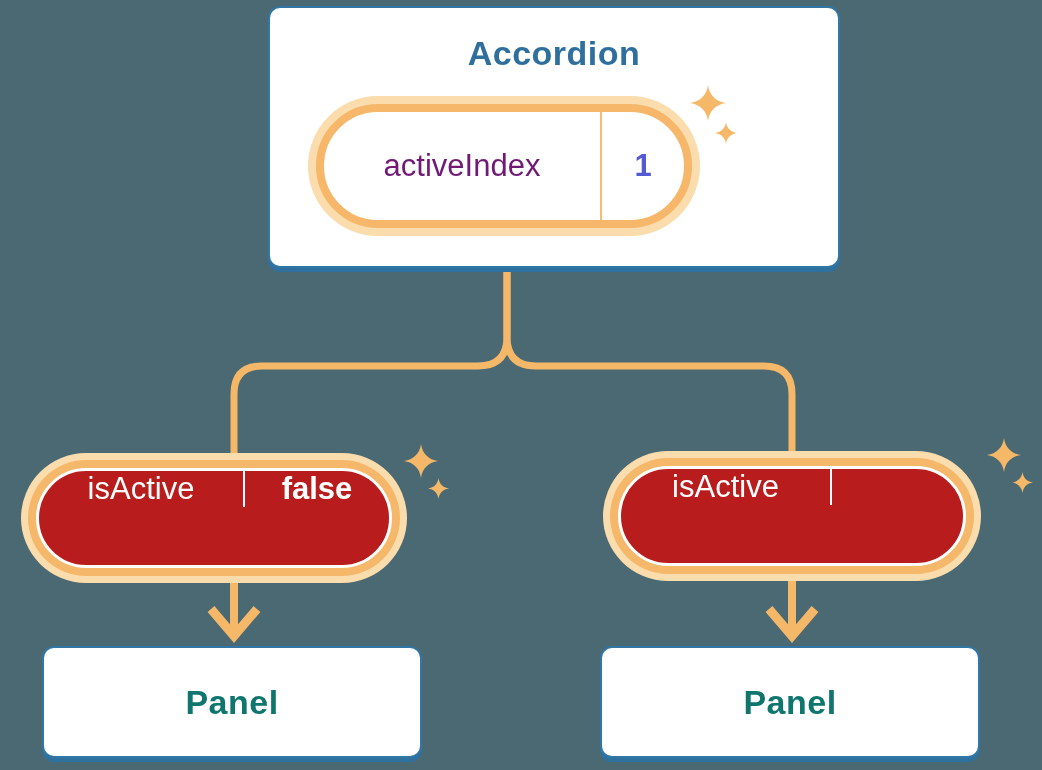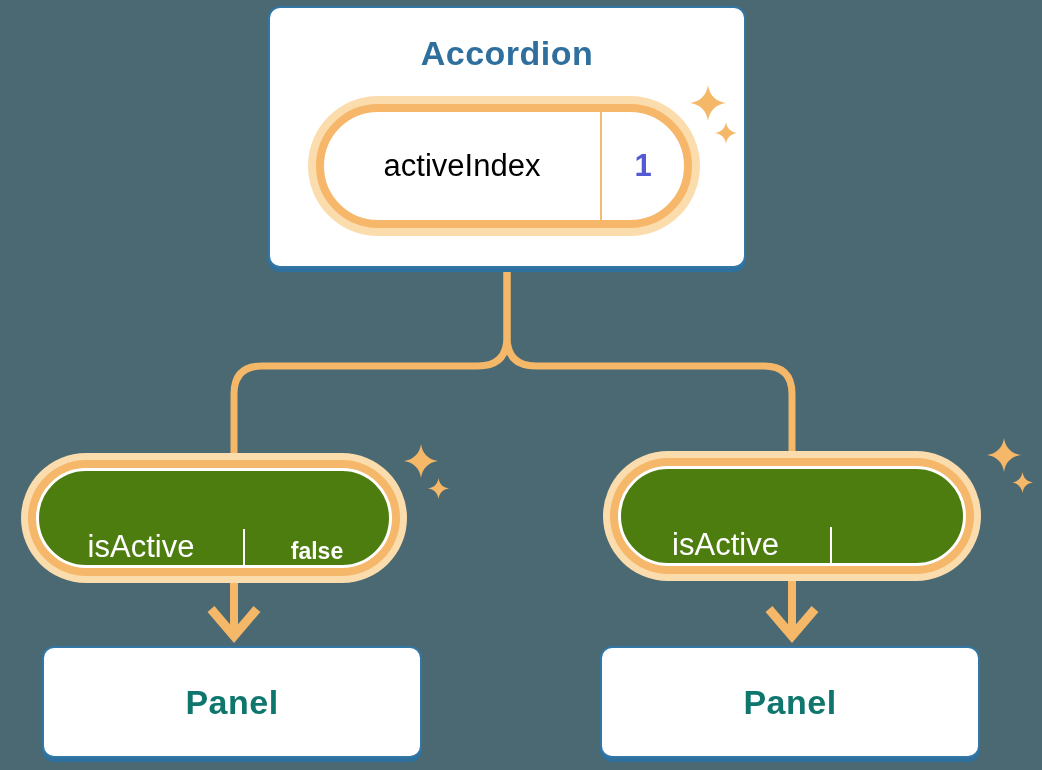--- a/index.html
+++ b/index.html
@@ -17,21 +17,21 @@
   
   .card{
     position:absolute;
     background:#ffffff;
     border:2px solid #3176A4;
     border-radius:12px;
     box-shadow:0 4px 0 0 #2E719F;
     box-sizing:border-box;
     z-index:2;
   }
-  .accordion-card{left:268px;top:6px;width:478px;height:262px;}
+  .accordion-card{left:268px;top:6px;width:572px;height:262px;}
   .card-title{
     text-align:center;
     margin-top:26px;
     font-size:34px;
     font-weight:600;
     color:#2F6F9E;
     letter-spacing:0.5px;
   }
 
   
@@ -43,54 +43,54 @@
     border:8px solid #F6B76A;
     border-radius:999px;
     box-shadow:0 0 0 8px #FBDCAC;
     box-sizing:border-box;
     display:flex;
     align-items:stretch;
   }
   .state-pill .name{
     flex:0 0 276px;
     display:flex;align-items:center;justify-content:center;
-    font-size:31px;color:#000000;
+    font-size:31px;color:#701a75;
     border-right:2px solid #F6BB72;
   }
   .state-pill .value{
     flex:1;
     display:flex;align-items:center;justify-content:center;
     font-size:31px;font-weight:700;color:#5459D4;
   }
 
   
   .prop-pill{
     position:absolute;
     height:100px;
-    background:#4d7c0f;
+    background:#b91c1c;
     border:3px solid #ffffff;
     border-radius:999px;
     box-shadow:0 0 0 8px #F5B76A, 0 0 0 15px #FBDCAC;
     box-sizing:border-box;
-    display:flex;align-items:flex-end;
+    display:flex;align-items:flex-start;
     z-index:2;
   }
   .prop-pill-left{left:36px;top:468px;width:356px;}
   .prop-pill-right{left:618px;top:466px;width:348px;}
   .prop-pill .name{
     display:flex;align-items:center;justify-content:center;
     font-size:31px;color:#ffffff;
     border-right:2px solid #ffffff;
   }
   .prop-pill-left .name{flex:0 0 204px;}
   .prop-pill-right .name{flex:0 0 209px;}
   .prop-pill .value{
     flex:1;
     display:flex;align-items:center;justify-content:center;
-    font-size:23px;font-weight:700;color:#ffffff;
+    font-size:31px;font-weight:700;color:#ffffff;
   }
 
   .panel-card{width:380px;height:112px;display:flex;align-items:center;justify-content:center;}
   .panel-left{left:42px;top:646px;}
   .panel-right{left:600px;top:646px;}
   .panel-title{
     font-size:34px;font-weight:600;color:#0f766e;letter-spacing:0.5px;
   }
 
   

